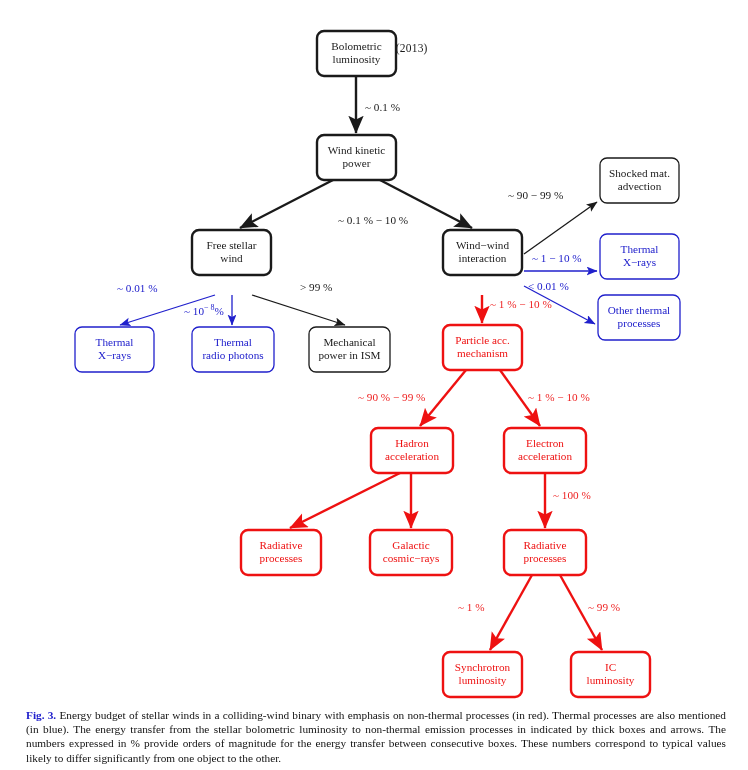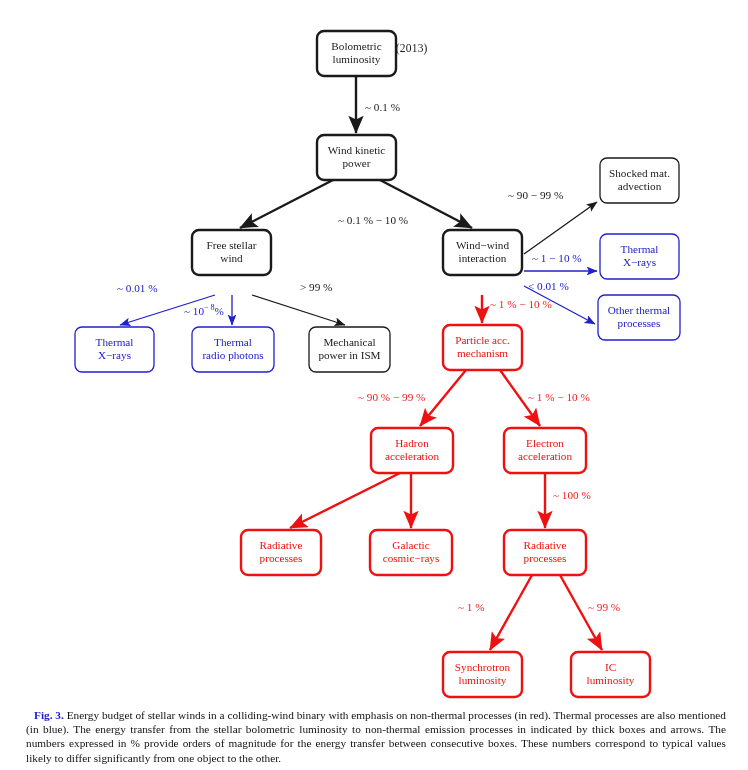--- a/index.html
+++ b/index.html
@@ -67,21 +67,20 @@
     width: 700px;
     font-family: "Liberation Serif", serif;
     font-size: 11.3px;
     line-height: 14.2px;
     color: #111111;
     text-align: justify;
   }
   #caption .figlabel {
     color: #2020cc;
     font-weight: bold;
-    margin-left: 8px;
   }
 </style>
 </head>
 <body>
 
 <div id="journal-ref">A&amp;A 558, A28 (2013)</div>
 
 <div id="figure-area">
   <svg id="flow-svg" width="748" height="690" viewBox="0 0 748 690">
     <defs>

